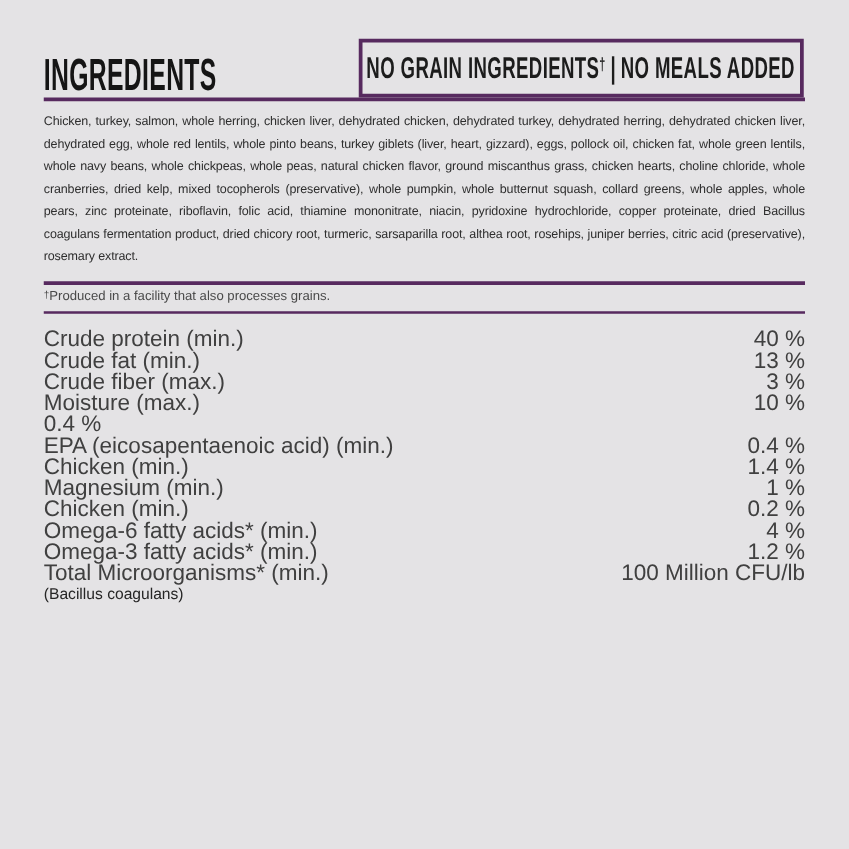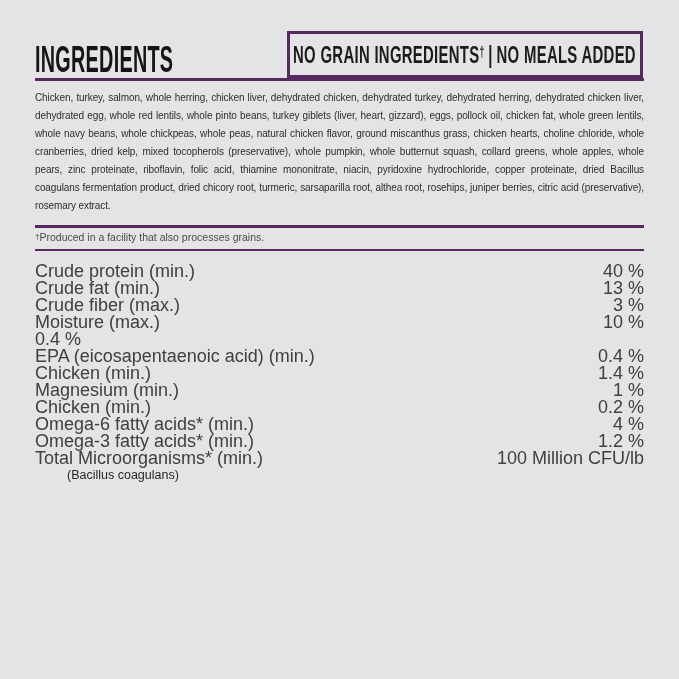--- a/index.html
+++ b/index.html
@@ -87,21 +87,20 @@
     font-size: 18px;
     line-height: 17px;
     color: #404040;
   }
   .arow .lbl { text-align: left; }
   .arow .val { text-align: center; white-space: nowrap; }
   .anote {
     font-size: 12.5px;
     line-height: 17px;
     color: #262626;
-    margin-left: 32px;
   }
 </style>
 </head>
 <body>
 
 <div class="page">
 
   <div class="header-row">
     <span class="h1 condensed">INGREDIENTS</span>
     <div class="badge">

